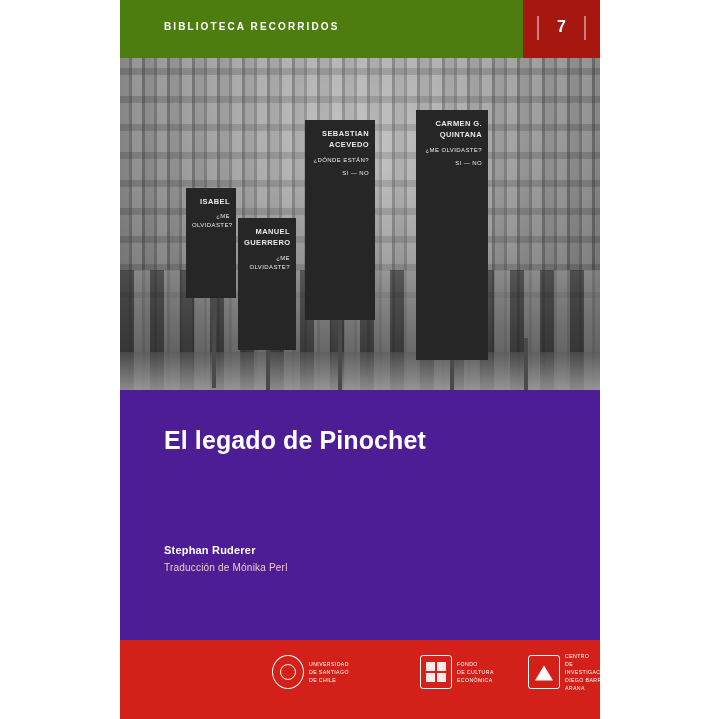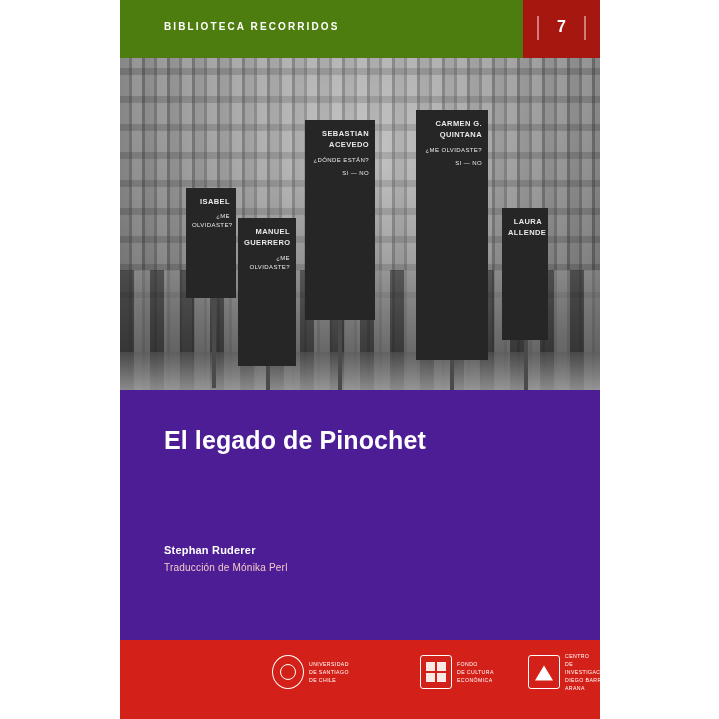--- a/index.html
+++ b/index.html
@@ -312,21 +312,21 @@
       <div class="ground"></div>
 
       <div class="stick" style="left:92px; top:230px; height:100px;"></div>
       <div class="sign" style="left:66px; top:130px; width:50px; height:110px;">
         <div class="head" style="top:-16px; width:24px; height:22px;"></div>
         <span class="nm">ISABEL</span>
         <span class="q">¿ME OLVIDASTE?</span>
       </div>
 
       <div class="stick" style="left:146px; top:290px; height:45px;"></div>
-      <div class="sign" style="left:118px; top:160px; width:58px; height:148px;">
+      <div class="sign" style="left:118px; top:160px; width:58px; height:132px;">
         <div class="head" style="top:-18px; width:26px; height:24px;"></div>
         <span class="nm">MANUEL
 GUERRERO</span>
         <span class="q">¿ME OLVIDASTE?</span>
       </div>
 
       <div class="stick" style="left:218px; top:260px; height:72px;"></div>
       <div class="sign" style="left:185px; top:62px; width:70px; height:200px;">
         <div class="head" style="top:-20px; width:30px; height:26px;"></div>
         <span class="nm">SEBASTIAN
@@ -338,25 +338,20 @@
       <div class="stick" style="left:330px; top:300px; height:34px;"></div>
       <div class="sign" style="left:296px; top:52px; width:72px; height:250px;">
         <div class="head" style="top:-22px; width:32px; height:28px;"></div>
         <span class="nm">CARMEN G.
 QUINTANA</span>
         <span class="q">¿ME OLVIDASTE?</span>
         <span class="dn">SI — NO</span>
       </div>
 
       <div class="stick" style="left:404px; top:280px; height:52px;"></div>
-      <div class="sign" style="left:382px; top:150px; width:46px; height:132px;">
-        <div class="head" style="top:-16px; width:24px; height:22px;"></div>
-        <span class="nm">LAURA
-ALLENDE</span>
-      </div>
     </div>
 
     <div class="title-block">
       <div class="book-title">El legado de Pinochet</div>
       <div class="book-author">Stephan Ruderer</div>
       <div class="book-translator">Traducción de Mónika Perl</div>
     </div>
 
     <div class="logos">
 

